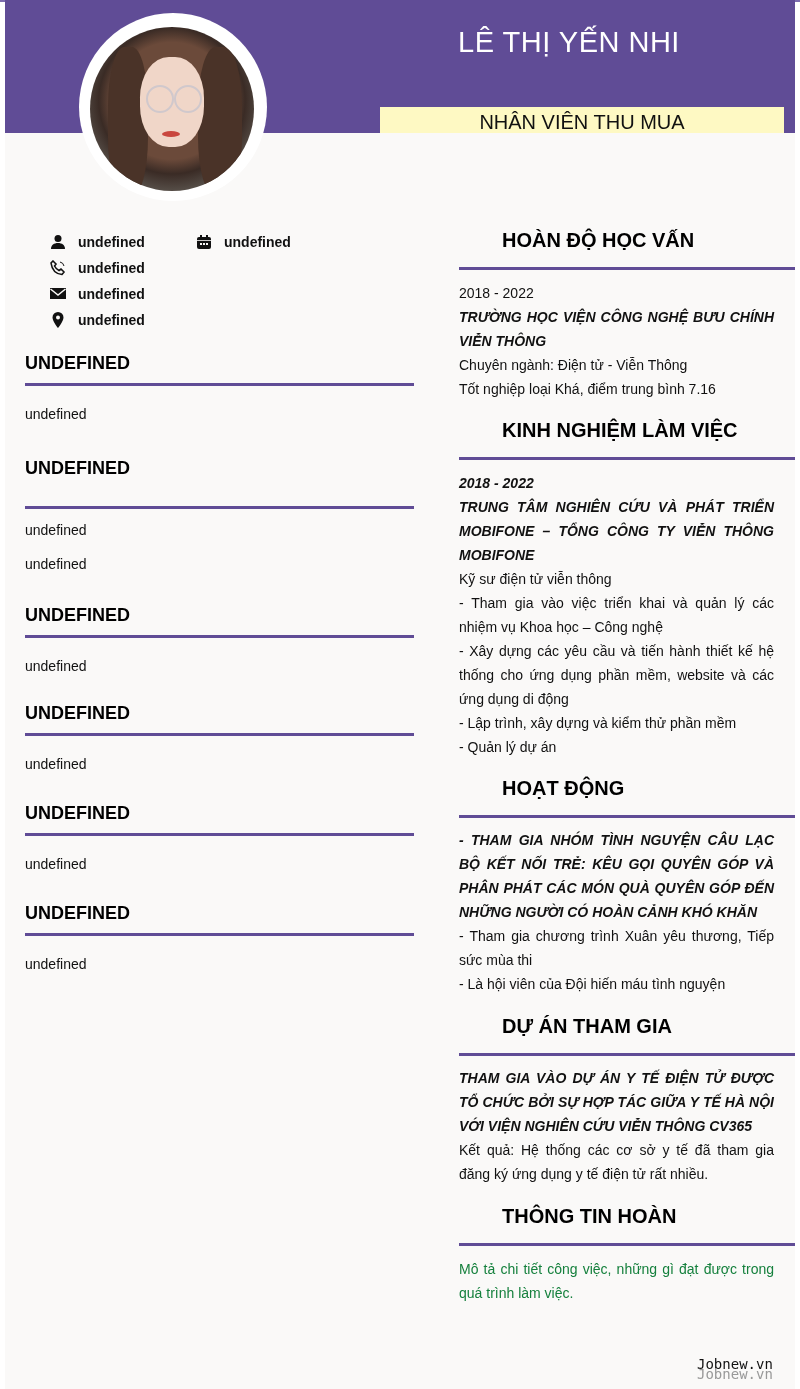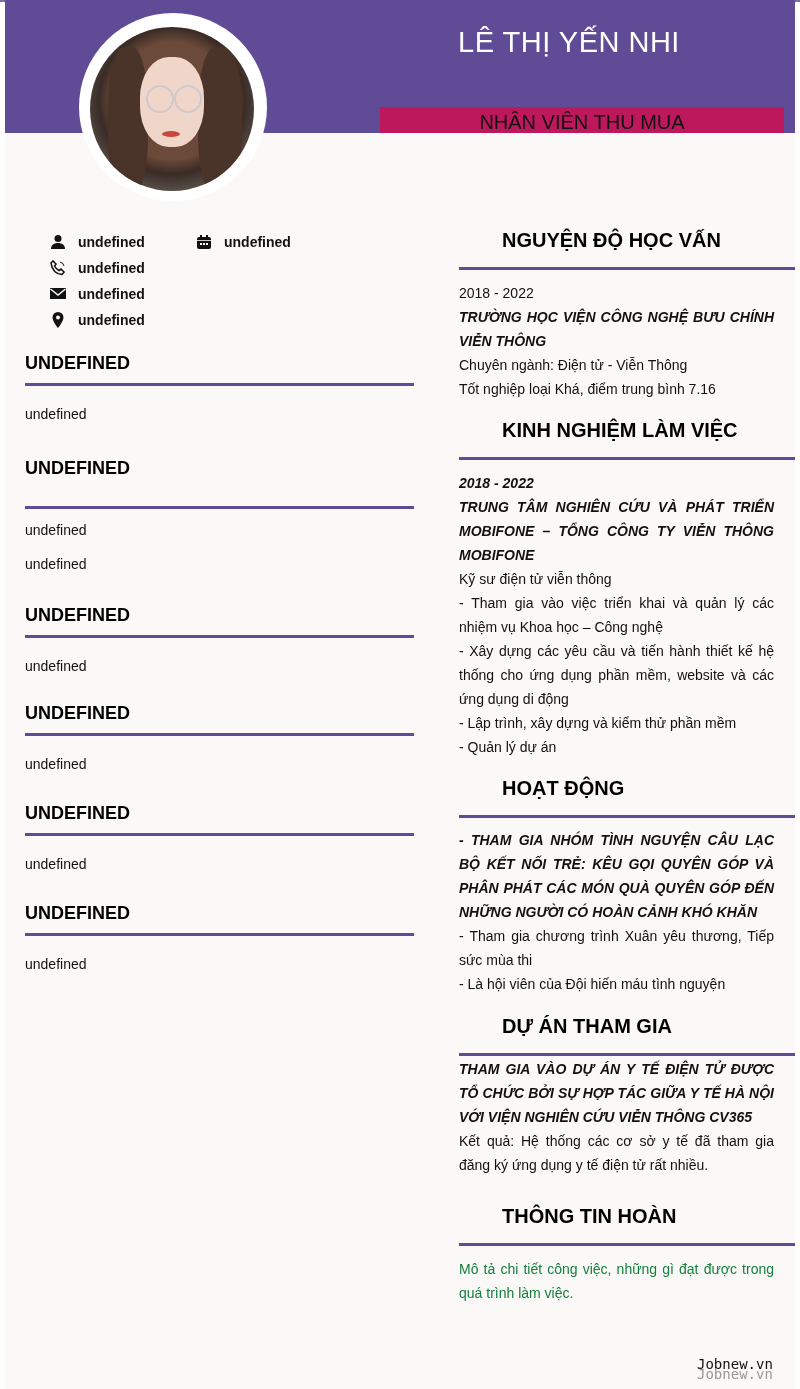--- a/index.html
+++ b/index.html
@@ -20,21 +20,21 @@
     background: #604c96;
   }
   .header-top-line { position: absolute; left: 0; top: 0; width: 800px; height: 2px; background: #7d6cae; }
   .name {
     position: absolute; left: 380px; top: 26px; width: 378px;
     text-align: center; color: #fff; font-size: 29px; letter-spacing: 0.5px;
     font-weight: normal;
   }
   .title-box {
     position: absolute; left: 380px; top: 107px; width: 404px; height: 26px;
-    background: #be185d; text-align: center;
+    background: #fef9c3; text-align: center;
     font-size: 20px; line-height: 30px; color: #111;
   }
   .avatar-ring {
     position: absolute; left: 79px; top: 13px; width: 188px; height: 188px;
     border-radius: 50%; background: #fff;
   }
   .avatar {
     position: absolute; left: 90px; top: 27px; width: 164px; height: 164px;
     border-radius: 50%; overflow: hidden;
     background: radial-gradient(circle at 50% 45%, #e8c8b8 0 22%, #6b4a3a 23% 48%, #3a2b25 60%, #8a8f88 100%);
@@ -176,21 +176,21 @@
   <div class="ltext" style="top:53px;">undefined</div>
 </div>
 
 <div class="lsec" style="top:903px;">
   <h3>UNDEFINED</h3>
   <div class="rule" style="top:30px; width:389px;"></div>
   <div class="ltext" style="top:53px;">undefined</div>
 </div>
 
 <div class="rsec" style="top:229px;">
-  <h3>NGUYỆN ĐỘ HỌC VẤN</h3>
+  <h3>HOÀN ĐỘ HỌC VẤN</h3>
   <div class="rule" style="top:38px;"></div>
   <div class="rbody" style="top:52px;">
     <p>2018 - 2022</p>
     <p class="b">TRƯỜNG HỌC VIỆN CÔNG NGHỆ BƯU CHÍNH VIỄN THÔNG</p>
     <p>Chuyên ngành: Điện tử - Viễn Thông</p>
     <p>Tốt nghiệp loại Khá, điểm trung bình 7.16</p>
   </div>
 </div>
 
 <div class="rsec" style="top:419px;">
@@ -213,21 +213,21 @@
   <div class="rbody" style="top:51px;">
     <p class="b">- THAM GIA NHÓM TÌNH NGUYỆN CÂU LẠC BỘ KẾT NỐI TRẺ: KÊU GỌI QUYÊN GÓP VÀ PHÂN PHÁT CÁC MÓN QUÀ QUYÊN GÓP ĐẾN NHỮNG NGƯỜI CÓ HOÀN CẢNH KHÓ KHĂN</p>
     <p>- Tham gia chương trình Xuân yêu thương, Tiếp sức mùa thi</p>
     <p>- Là hội viên của Đội hiến máu tình nguyện</p>
   </div>
 </div>
 
 <div class="rsec" style="top:1015px;">
   <h3>DỰ ÁN THAM GIA</h3>
   <div class="rule" style="top:38px;"></div>
-  <div class="rbody" style="top:42px;">
+  <div class="rbody" style="top:51px;">
     <p class="b">THAM GIA VÀO DỰ ÁN Y TẾ ĐIỆN TỬ ĐƯỢC TỔ CHỨC BỞI SỰ HỢP TÁC GIỮA Y TẾ HÀ NỘI VỚI VIỆN NGHIÊN CỨU VIỄN THÔNG CV365</p>
     <p>Kết quả: Hệ thống các cơ sở y tế đã tham gia đăng ký ứng dụng y tế điện tử rất nhiều.</p>
   </div>
 </div>
 
 <div class="rsec" style="top:1205px;">
   <h3>THÔNG TIN HOÀN</h3>
   <div class="rule" style="top:38px;"></div>
   <div class="rbody" style="top:52px;">
     <p class="muted"> Mô tả chi tiết công việc, những gì đạt được trong quá trình làm việc.</p>

